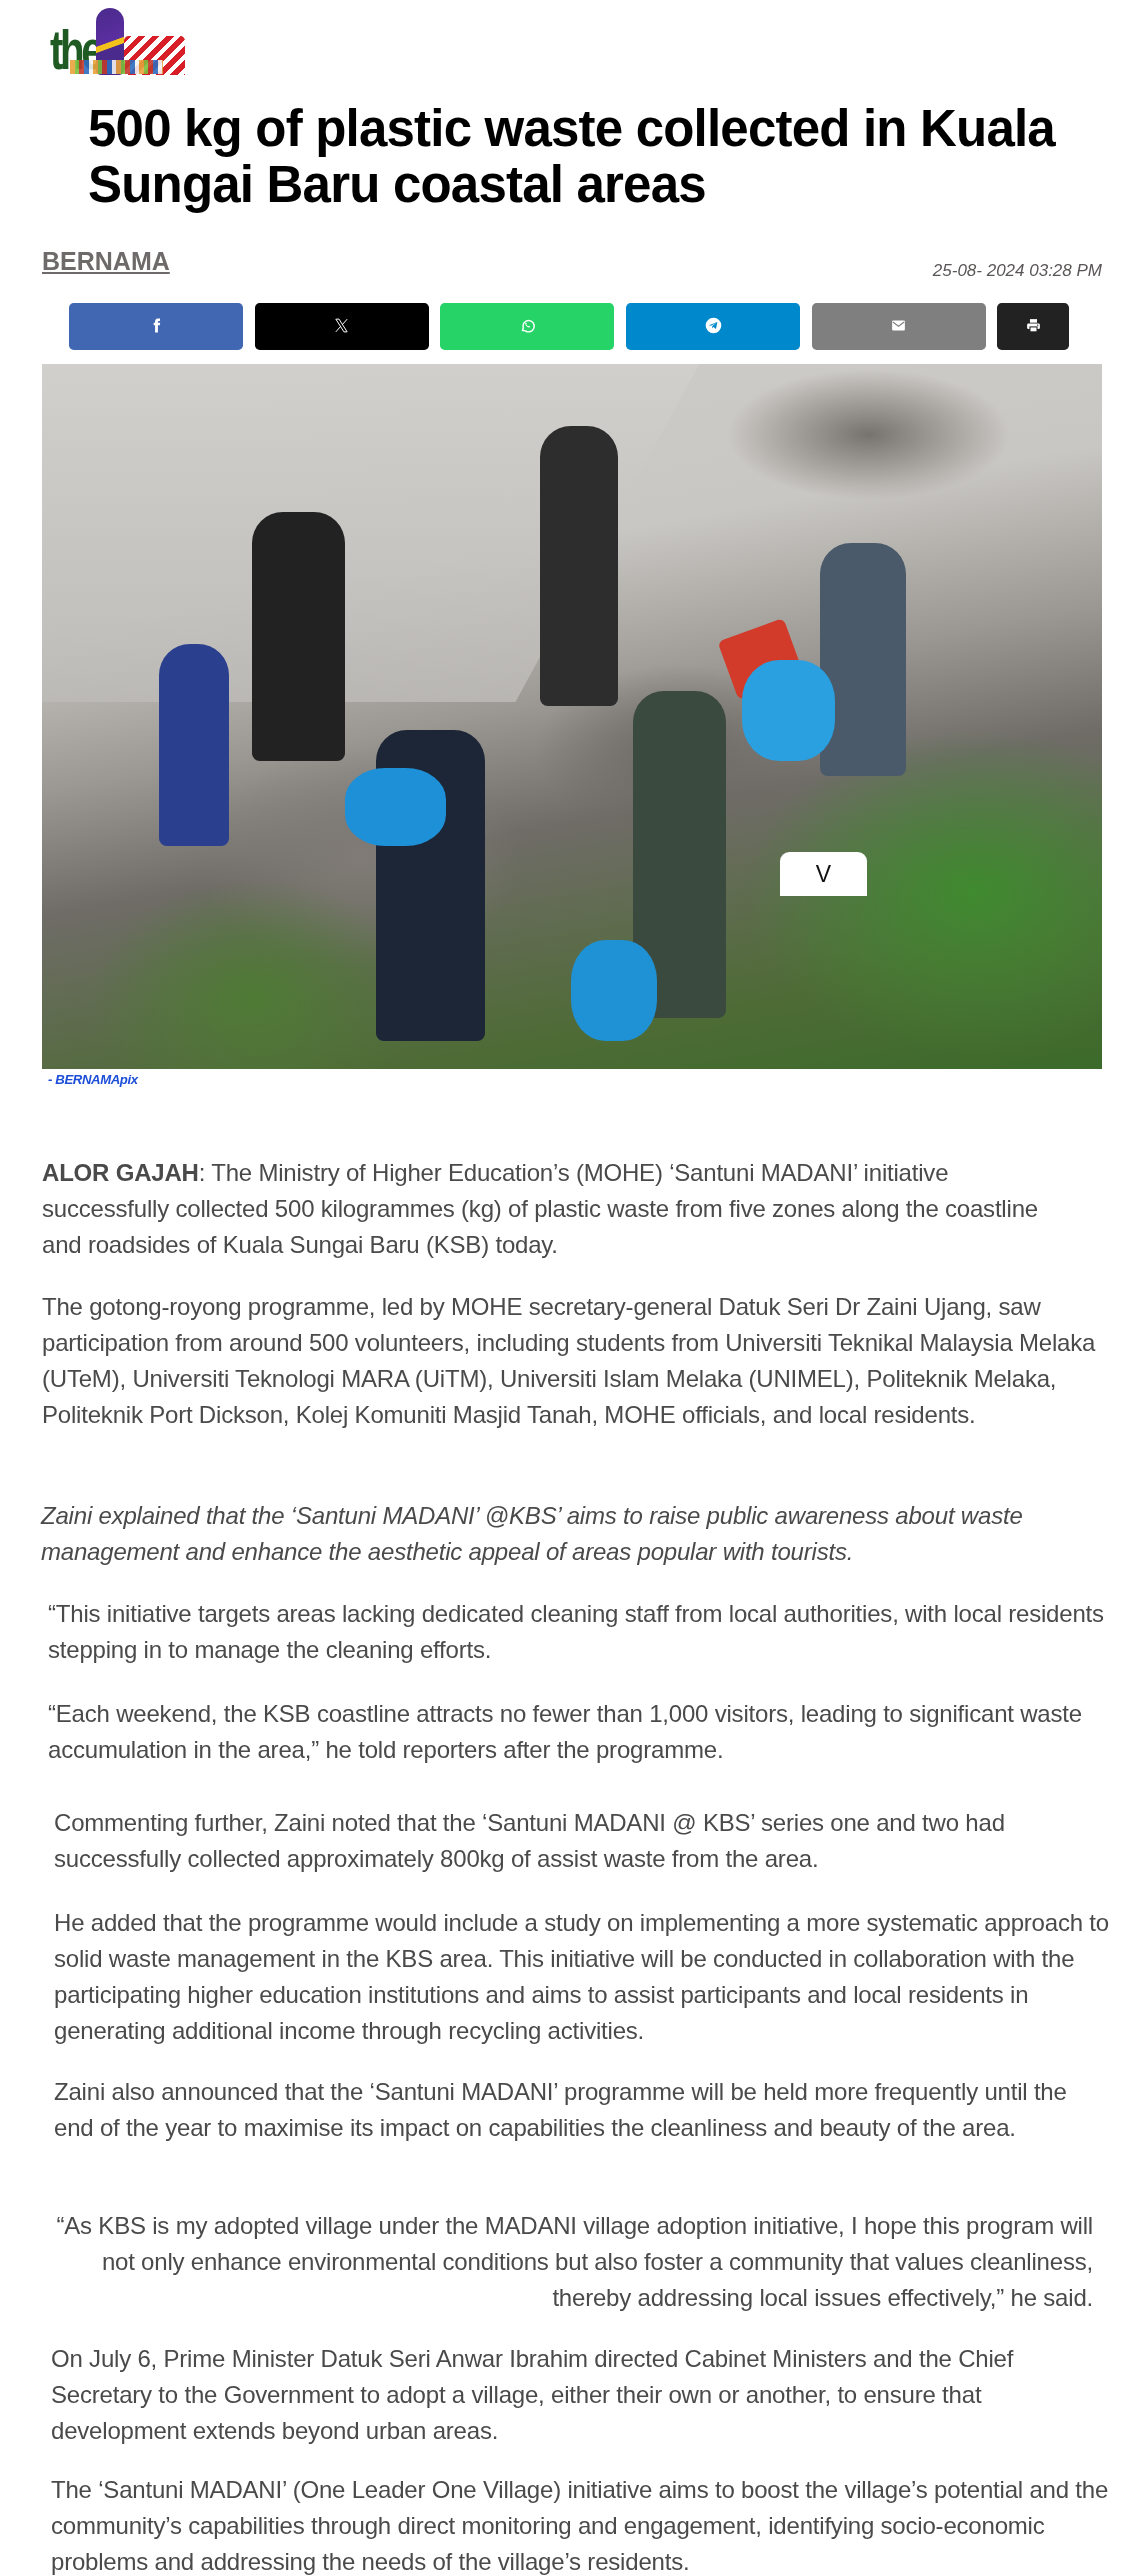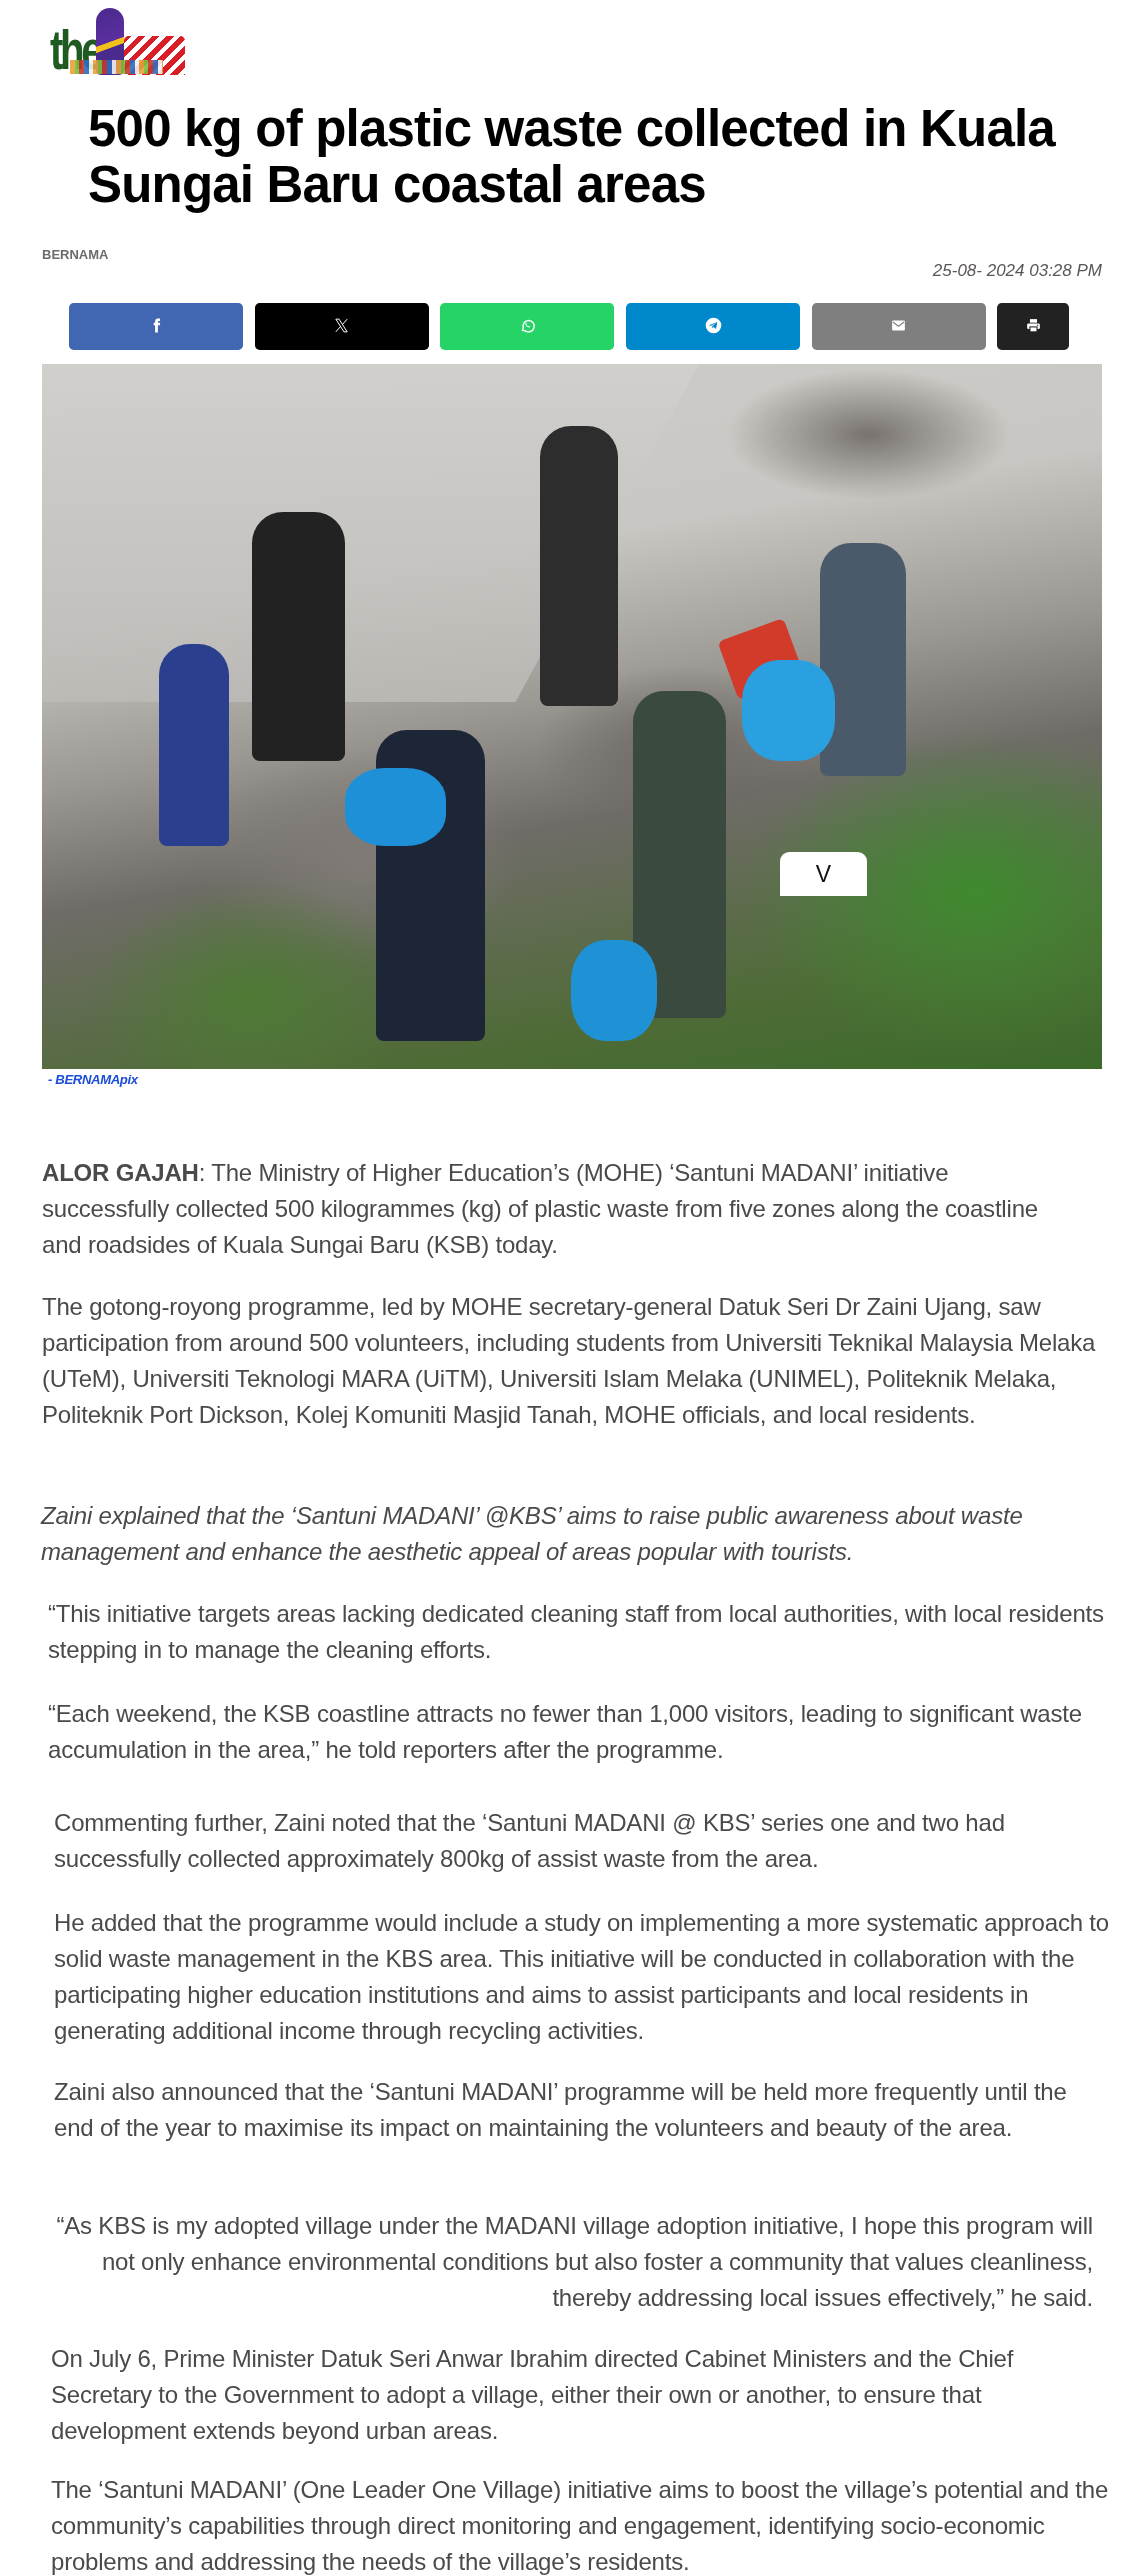--- a/index.html
+++ b/index.html
@@ -7,21 +7,21 @@
   body { font-family: "Liberation Sans", "DejaVu Sans", sans-serif; color: #444; position: relative; height: 2576px; overflow: hidden; }
 
   .logo { position: absolute; left: 48px; top: 6.2px; width: 140px; height: 70px; }
   .logo .the { position: absolute; left: 1.6px; top: 15.6px; font-family: "Liberation Sans", sans-serif; font-weight: bold; font-size: 56px; color: #1f5a22; letter-spacing: -4.7px; transform: scaleX(0.72); transform-origin: left; line-height: 1; }
   .logo .s { position: absolute; left: 48px; top: 1.6px; width: 28px; height: 67px; background: linear-gradient(160deg, #4a2a8c 0%, #5b2ea0 50%, #f2c21a 51%, #f2c21a 58%, #4a2a8c 59%); border-radius: 14px 14px 4.7px 4.7px; }
   .logo .un { position: absolute; left: 76px; top: 29.6px; width: 61px; height: 39px; background: repeating-linear-gradient(135deg, #d81e27 0 5.4px, #ffffff 5.4px 10px); border-radius: 4.7px 4.7px 0 0; }
   .logo .people { position: absolute; left: 22px; top: 54px; width: 93px; height: 14px; background: repeating-linear-gradient(90deg, #e8a13a 0 4.7px, #7bbf3a 4.7px 9.3px, #c2392b 9.3px 14px, #2e6bbf 14px 18.7px, #f2f2f2 18.7px 23px); opacity: .9; }
 
   .headline { position: absolute; left: 42px; top: 101px; width: 1058px; font-family: "Liberation Sans", sans-serif; font-weight: bold; font-size: 51px; line-height: 56px; color: #000; letter-spacing: -0.8px; margin-left: 46px; }
 
-  .byline { position: absolute; left: 42px; top: 247px; font-weight: bold; font-size: 13px; color: #6e6a6a; letter-spacing: 0px; }
+  .byline { position: absolute; left: 42px; top: 247px; font-weight: bold; font-size: 25px; color: #6e6a6a; letter-spacing: 0px; text-decoration: underline; }
   .date { position: absolute; right: 37px; top: 261px; font-style: italic; font-size: 17px; color: #5a5656; }
 
   .share-bar { position: absolute; left: 69px; top: 303px; height: 47px; display: flex; gap: 11.7px; }
   .share-btn { height: 47px; width: 174px; border-radius: 4.7px; display: flex; align-items: center; justify-content: center; color: #fff; cursor: pointer; }
   .share-btn.fb { background: #4267b2; }
   .share-btn.tw { background: #000000; }
   .share-btn.wa { background: #25d366; }
   .share-btn.tg { background: #0088cc; }
   .share-btn.em { background: #7f7f7f; }
   .share-btn.pr { background: #222222; width: 72px; }
@@ -138,18 +138,18 @@
 <div class="caption">- BERNAMApix</div>
 
 <div class="article">
   <p style="left:42px; top:1113px; width:1027px;"><b>ALOR GAJAH</b><span>: The Ministry of Higher Education’s (MOHE) ‘Santuni MADANI’ initiative successfully collected 500 kilogrammes (kg) of plastic waste from five zones along the coastline and roadsides of Kuala Sungai Baru (KSB) today.</span></p>
   <p style="left:42px; top:1247px; width:1066px;">The gotong-royong programme, led by MOHE secretary-general Datuk Seri Dr Zaini Ujang, saw participation from around 500 volunteers, including students from Universiti Teknikal Malaysia Melaka (UTeM), Universiti Teknologi MARA (UiTM), Universiti Islam Melaka (UNIMEL), Politeknik Melaka, Politeknik Port Dickson, Kolej Komuniti Masjid Tanah, MOHE officials, and local residents.</p>
   <p style="left:41px; top:1456px; width:1058px;font-style:italic;">Zaini explained that the ‘Santuni MADANI’ @KBS’ aims to raise public awareness about waste management and enhance the aesthetic appeal of areas popular with tourists.</p>
   <p style="left:48px; top:1554px; width:1058px;">“This initiative targets areas lacking dedicated cleaning staff from local authorities, with local residents stepping in to manage the cleaning efforts.</p>
   <p style="left:48px; top:1654px; width:1058px;">“Each weekend, the KSB coastline attracts no fewer than 1,000 visitors, leading to significant waste accumulation in the area,” he told reporters after the programme.</p>
   <p style="left:54px; top:1763px; width:1050px;">Commenting further, Zaini noted that the ‘Santuni MADANI @ KBS’ series one and two had successfully collected approximately 800kg of assist waste from the area.</p>
   <p style="left:54px; top:1863px; width:1058px;">He added that the programme would include a study on implementing a more systematic approach to solid waste management in the KBS area. This initiative will be conducted in collaboration with the participating higher education institutions and aims to assist participants and local residents in generating additional income through recycling activities.</p>
-  <p style="left:54px; top:2032px; width:1058px;">Zaini also announced that the ‘Santuni MADANI’ programme will be held more frequently until the end of the year to maximise its impact on maintaining the volunteers and beauty of the area.</p>
+  <p style="left:54px; top:2032px; width:1058px;">Zaini also announced that the ‘Santuni MADANI’ programme will be held more frequently until the end of the year to maximise its impact on capabilities the cleanliness and beauty of the area.</p>
   <p style="left:51px; top:2166px; width:1042px;text-align:right;">“As KBS is my adopted village under the MADANI village adoption initiative, I hope this program will not only enhance environmental conditions but also foster a community that values cleanliness, thereby addressing local issues effectively,” he said.</p>
   <p style="left:51px; top:2299px; width:1066px;">On July 6, Prime Minister Datuk Seri Anwar Ibrahim directed Cabinet Ministers and the Chief Secretary to the Government to adopt a village, either their own or another, to ensure that development extends beyond urban areas.</p>
   <p style="left:51px; top:2430px; width:1073px;">The ‘Santuni MADANI’ (One Leader One Village) initiative aims to boost the village’s potential and the community’s capabilities through direct monitoring and engagement, identifying socio-economic problems and addressing the needs of the village’s residents.</p>
 </div>
 
 
 </body></html>

